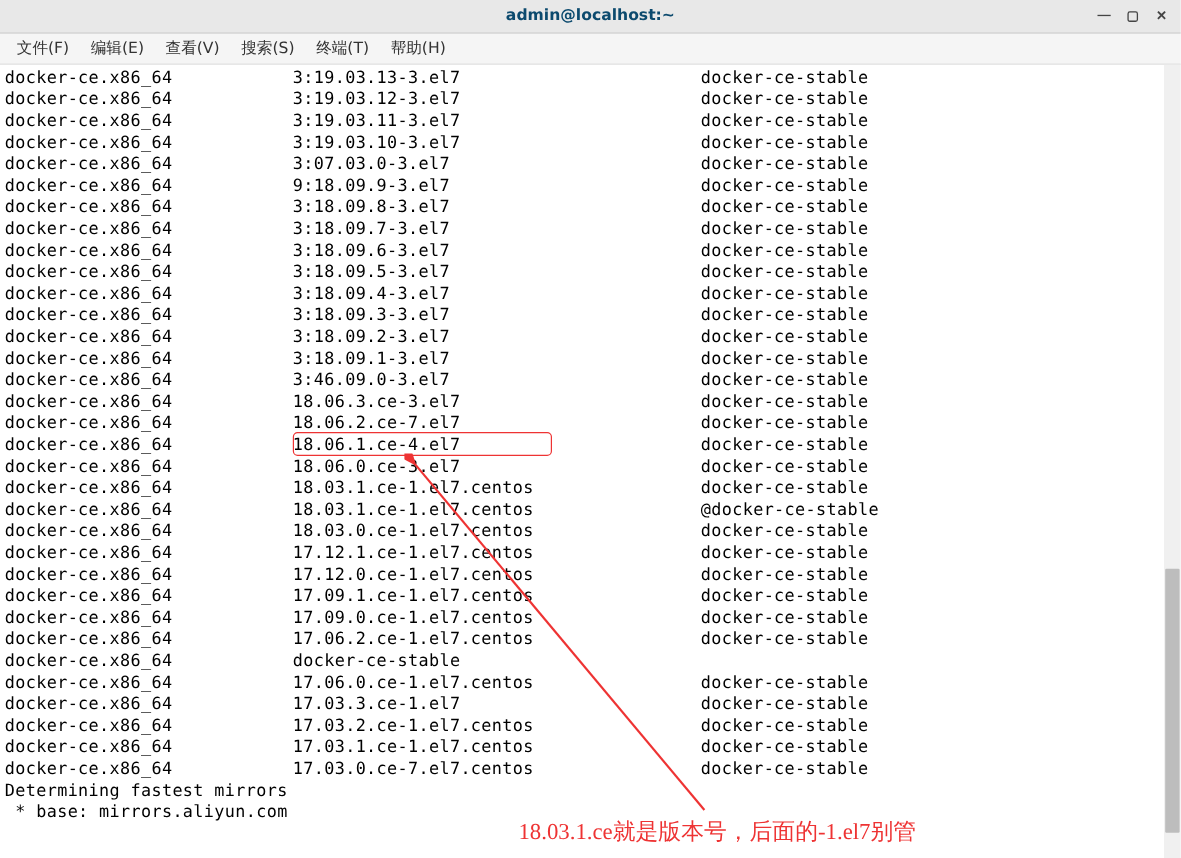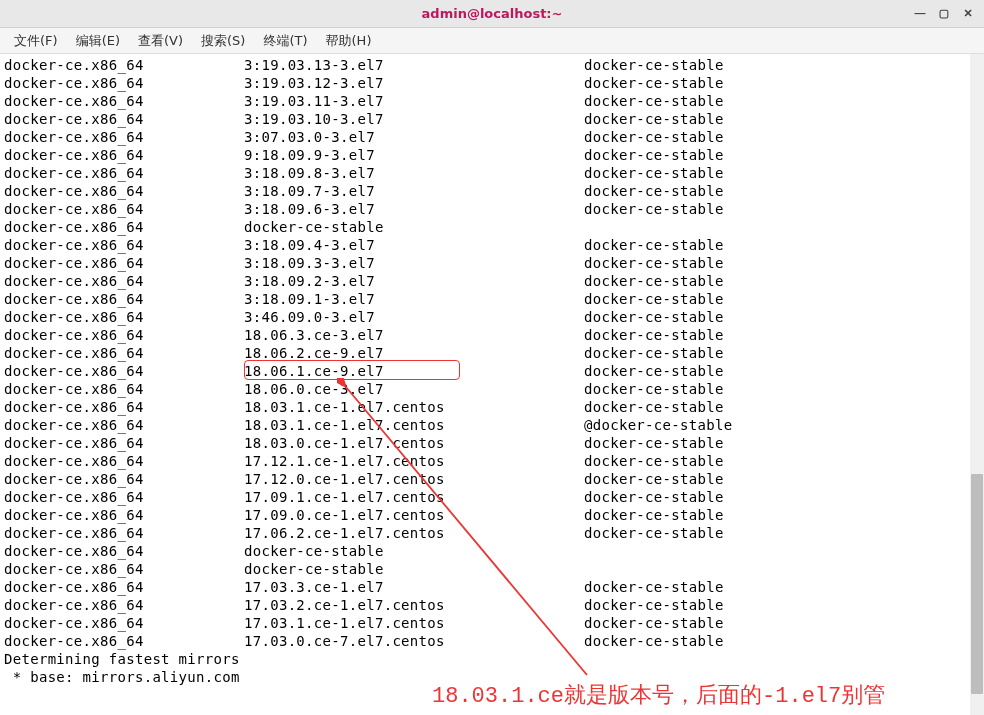--- a/index.html
+++ b/index.html
@@ -22,21 +22,21 @@
       border-bottom: 1px solid #d0d0d0;
       display: flex;
       align-items: center;
       justify-content: center;
       position: relative;
       font-family: "DejaVu Sans", sans-serif;
       font-size: 13px;
       font-weight: bold;
     }
     .titlebar .title-text {
-      color: #be185d;
+      color: #0c4a6e;
     }
     .window-controls {
       position: absolute;
       right: 6px;
       top: 4px;
       display: flex;
       gap: 4px;
     }
     .win-btn {
       width: 20px;
@@ -47,21 +47,21 @@
       cursor: pointer;
       color: #444;
       font-size: 11px;
       font-family: sans-serif;
     }
     .menubar {
       height: 26px;
       background: #f5f5f5;
       border-bottom: 1px solid #ddd;
       display: flex;
-      align-items: center;
+      align-items: flex-start;
       padding: 0 6px;
       font-family: "DejaVu Sans", sans-serif;
       font-size: 13px;
       gap: 2px;
     }
     .menu-item {
       padding: 3px 8px;
       cursor: pointer;
       color: #333;
     }
@@ -107,22 +107,22 @@
       position: absolute;
       left: 337px;
       top: 378px;
       pointer-events: none;
     }
     .annotation {
       position: absolute;
       left: 432px;
       top: 680px;
       color: #e33;
-      font-family: Liberation Mono, monospace;
-      font-size: 22px;
+      font-family: Liberation Serif, serif;
+      font-size: 19px;
       pointer-events: none;
     }
     .scrollbar {
       position: absolute;
       right: 0;
       top: 54px;
       width: 14px;
       height: calc(715px - 54px);
       background: #f0f0f0;
     }
@@ -167,40 +167,40 @@
 <div class="terminal" id="terminal">
 <div class="row"><span class="col-pkg">docker-ce.x86_64</span><span class="col-ver">3:19.03.13-3.el7</span><span class="col-repo">docker-ce-stable</span></div>
     <div class="row"><span class="col-pkg">docker-ce.x86_64</span><span class="col-ver">3:19.03.12-3.el7</span><span class="col-repo">docker-ce-stable</span></div>
     <div class="row"><span class="col-pkg">docker-ce.x86_64</span><span class="col-ver">3:19.03.11-3.el7</span><span class="col-repo">docker-ce-stable</span></div>
     <div class="row"><span class="col-pkg">docker-ce.x86_64</span><span class="col-ver">3:19.03.10-3.el7</span><span class="col-repo">docker-ce-stable</span></div>
     <div class="row"><span class="col-pkg">docker-ce.x86_64</span><span class="col-ver">3:07.03.0-3.el7</span><span class="col-repo">docker-ce-stable</span></div>
     <div class="row"><span class="col-pkg">docker-ce.x86_64</span><span class="col-ver">9:18.09.9-3.el7</span><span class="col-repo">docker-ce-stable</span></div>
     <div class="row"><span class="col-pkg">docker-ce.x86_64</span><span class="col-ver">3:18.09.8-3.el7</span><span class="col-repo">docker-ce-stable</span></div>
     <div class="row"><span class="col-pkg">docker-ce.x86_64</span><span class="col-ver">3:18.09.7-3.el7</span><span class="col-repo">docker-ce-stable</span></div>
     <div class="row"><span class="col-pkg">docker-ce.x86_64</span><span class="col-ver">3:18.09.6-3.el7</span><span class="col-repo">docker-ce-stable</span></div>
-    <div class="row"><span class="col-pkg">docker-ce.x86_64</span><span class="col-repo">docker-ce-stable</span></div>
+    <div class="row"><span class="col-pkg">docker-ce.x86_64</span><span class="col-ver">3:18.09.5-3.el7</span><span class="col-repo">docker-ce-stable</span></div>
     <div class="row"><span class="col-pkg">docker-ce.x86_64</span><span class="col-ver">3:18.09.4-3.el7</span><span class="col-repo">docker-ce-stable</span></div>
     <div class="row"><span class="col-pkg">docker-ce.x86_64</span><span class="col-ver">3:18.09.3-3.el7</span><span class="col-repo">docker-ce-stable</span></div>
     <div class="row"><span class="col-pkg">docker-ce.x86_64</span><span class="col-ver">3:18.09.2-3.el7</span><span class="col-repo">docker-ce-stable</span></div>
     <div class="row"><span class="col-pkg">docker-ce.x86_64</span><span class="col-ver">3:18.09.1-3.el7</span><span class="col-repo">docker-ce-stable</span></div>
     <div class="row"><span class="col-pkg">docker-ce.x86_64</span><span class="col-ver">3:46.09.0-3.el7</span><span class="col-repo">docker-ce-stable</span></div>
     <div class="row"><span class="col-pkg">docker-ce.x86_64</span><span class="col-ver">18.06.3.ce-3.el7</span><span class="col-repo">docker-ce-stable</span></div>
-    <div class="row"><span class="col-pkg">docker-ce.x86_64</span><span class="col-ver">18.06.2.ce-9.el7</span><span class="col-repo">docker-ce-stable</span></div>
-    <div class="row"><span class="col-pkg">docker-ce.x86_64</span><span class="col-ver">18.06.1.ce-9.el7</span><span class="col-repo">docker-ce-stable</span></div>
+    <div class="row"><span class="col-pkg">docker-ce.x86_64</span><span class="col-ver">18.06.2.ce-7.el7</span><span class="col-repo">docker-ce-stable</span></div>
+    <div class="row"><span class="col-pkg">docker-ce.x86_64</span><span class="col-ver">18.06.1.ce-4.el7</span><span class="col-repo">docker-ce-stable</span></div>
     <div class="row"><span class="col-pkg">docker-ce.x86_64</span><span class="col-ver">18.06.0.ce-3.el7</span><span class="col-repo">docker-ce-stable</span></div>
     <div class="row"><span class="col-pkg">docker-ce.x86_64</span><span class="col-ver">18.03.1.ce-1.el7.centos</span><span class="col-repo">docker-ce-stable</span></div>
     <div class="row"><span class="col-pkg">docker-ce.x86_64</span><span class="col-ver">18.03.1.ce-1.el7.centos</span><span class="col-repo">@docker-ce-stable</span></div>
     <div class="row"><span class="col-pkg">docker-ce.x86_64</span><span class="col-ver">18.03.0.ce-1.el7.centos</span><span class="col-repo">docker-ce-stable</span></div>
     <div class="row"><span class="col-pkg">docker-ce.x86_64</span><span class="col-ver">17.12.1.ce-1.el7.centos</span><span class="col-repo">docker-ce-stable</span></div>
     <div class="row"><span class="col-pkg">docker-ce.x86_64</span><span class="col-ver">17.12.0.ce-1.el7.centos</span><span class="col-repo">docker-ce-stable</span></div>
     <div class="row"><span class="col-pkg">docker-ce.x86_64</span><span class="col-ver">17.09.1.ce-1.el7.centos</span><span class="col-repo">docker-ce-stable</span></div>
     <div class="row"><span class="col-pkg">docker-ce.x86_64</span><span class="col-ver">17.09.0.ce-1.el7.centos</span><span class="col-repo">docker-ce-stable</span></div>
     <div class="row"><span class="col-pkg">docker-ce.x86_64</span><span class="col-ver">17.06.2.ce-1.el7.centos</span><span class="col-repo">docker-ce-stable</span></div>
     <div class="row"><span class="col-pkg">docker-ce.x86_64</span><span class="col-repo">docker-ce-stable</span></div>
-    <div class="row"><span class="col-pkg">docker-ce.x86_64</span><span class="col-repo">docker-ce-stable</span></div>
+    <div class="row"><span class="col-pkg">docker-ce.x86_64</span><span class="col-ver">17.06.0.ce-1.el7.centos</span><span class="col-repo">docker-ce-stable</span></div>
     <div class="row"><span class="col-pkg">docker-ce.x86_64</span><span class="col-ver">17.03.3.ce-1.el7</span><span class="col-repo">docker-ce-stable</span></div>
     <div class="row"><span class="col-pkg">docker-ce.x86_64</span><span class="col-ver">17.03.2.ce-1.el7.centos</span><span class="col-repo">docker-ce-stable</span></div>
     <div class="row"><span class="col-pkg">docker-ce.x86_64</span><span class="col-ver">17.03.1.ce-1.el7.centos</span><span class="col-repo">docker-ce-stable</span></div>
     <div class="row"><span class="col-pkg">docker-ce.x86_64</span><span class="col-ver">17.03.0.ce-7.el7.centos</span><span class="col-repo">docker-ce-stable</span></div>
     <div class="row">Determining fastest mirrors</div>
     <div class="row"> * base: mirrors.aliyun.com</div>
   </div>
 
 <div class="scrollbar">
   <div class="scrollbar-thumb"></div>

